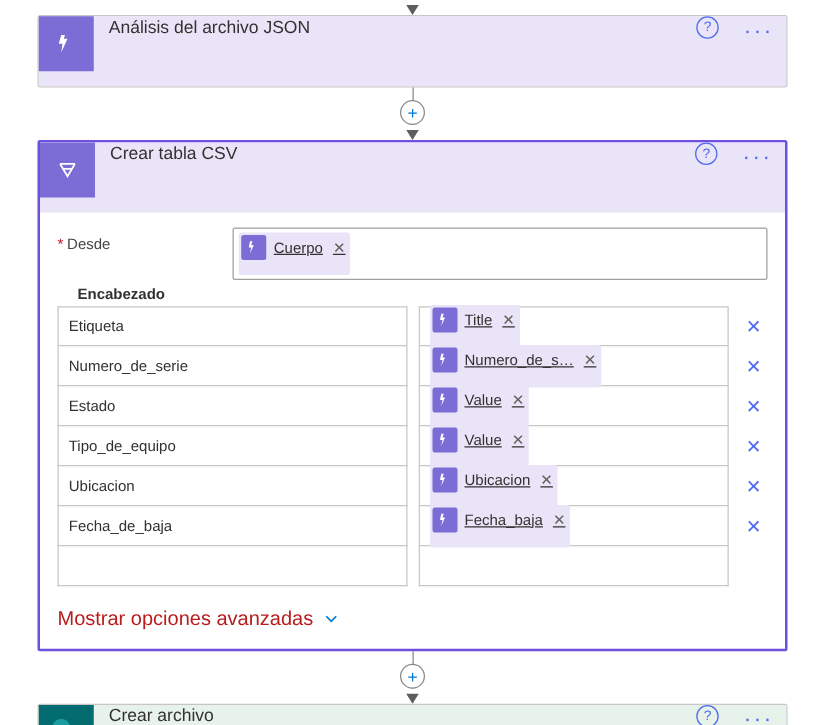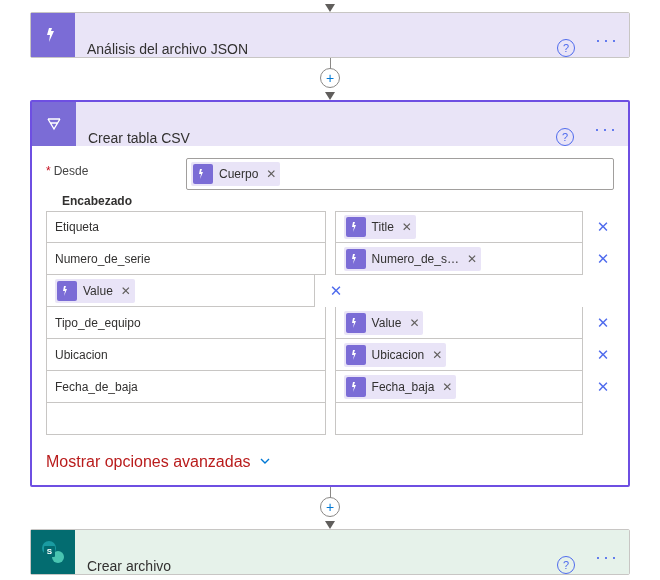--- a/index.html
+++ b/index.html
@@ -53,22 +53,22 @@
     border: 1px solid #c8c6c4;
     border-radius: 2px;
     background: #fff;
   }
   .action-card.selected {
     border: 2px solid #6e4fe2;
     border-radius: 2px;
   }
   .action-header {
     display: flex;
-    align-items: flex-end;
-    height: 44px;
+    align-items: flex-start;
+    height: 56px;
     background: #e9e4f7;
     gap: 12px;
     padding-right: 8px;
   }
   .action-header.sp { background: #e6f2ea; }
   .action-icon {
     width: 44px; height: 44px;
     display: flex; align-items: center; justify-content: center;
     color: #fff;
   }
@@ -93,22 +93,22 @@
   .field-label { width:140px; font-size:12px; color:#444; padding-top:6px;}
   .req { color:#c50f1f; margin-right:3px; }
   .token-input {
     flex:1; min-height:30px; border:1px solid #a19f9d; border-radius:2px;
     padding:3px 4px; display:flex; align-items:center; gap:4px;
   }
 
   .token {
     display:inline-flex; align-items:center;
     background:#e9e4f7; border-radius:2px;
-    padding:2px 4px 2px 2px; gap:6px;
-    font-size:12px; color:#323130;
+    padding:2px 4px 12px 2px; gap:6px;
+    font-size:12px; color:#323130;text-decoration:underline;
   }
   .token .tok-icon {
     width:20px; height:20px; background:#7b6cd6; border-radius:2px;
     display:flex; align-items:center; justify-content:center; color:#fff;
     font-size:11px;
   }
   .token .tok-x { color:#605e5c; cursor:pointer; font-size:12px; margin-left:2px;}
 
   .columns-table { margin-top:4px;}
   .col-headers { display:flex; font-weight:600; font-size:12px; color:#323130; margin-bottom:3px;}
@@ -245,20 +245,21 @@
                       <path fill="#fff" d="M3 1h2l-1 3h2L3 11l1-5H2z"></path>
                     </svg>
                   </span>
                   <span>Numero_de_s…</span>
                   <span class="tok-x">✕</span>
                 </span>
               </div>
               <div class="row-del">✕</div>
             </div>
             <div class="map-row">
+              <div class="map-cell left">Estado</div>
               <div class="map-cell right">
                 <span class="token">
                   <span class="tok-icon">
                     <svg width="12" height="12" viewBox="0 0 12 12">
                       <path fill="#fff" d="M3 1h2l-1 3h2L3 11l1-5H2z"></path>
                     </svg>
                   </span>
                   <span>Value</span>
                   <span class="tok-x">✕</span>
                 </span>

